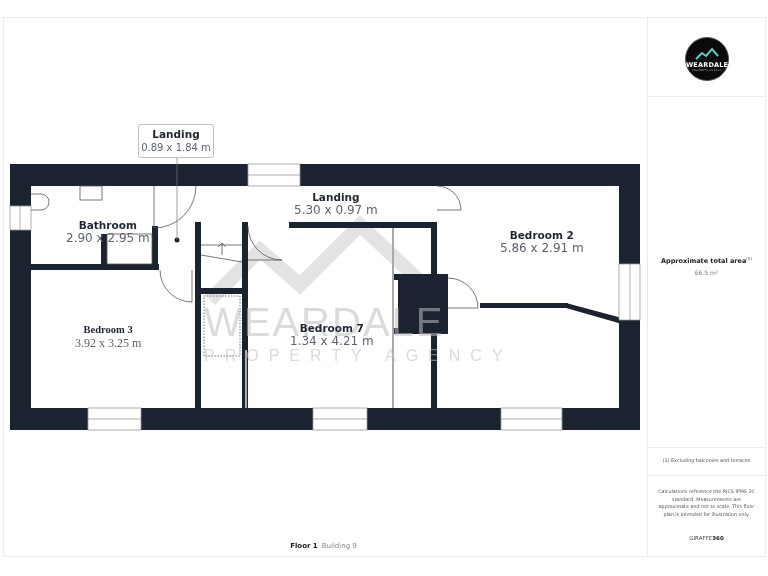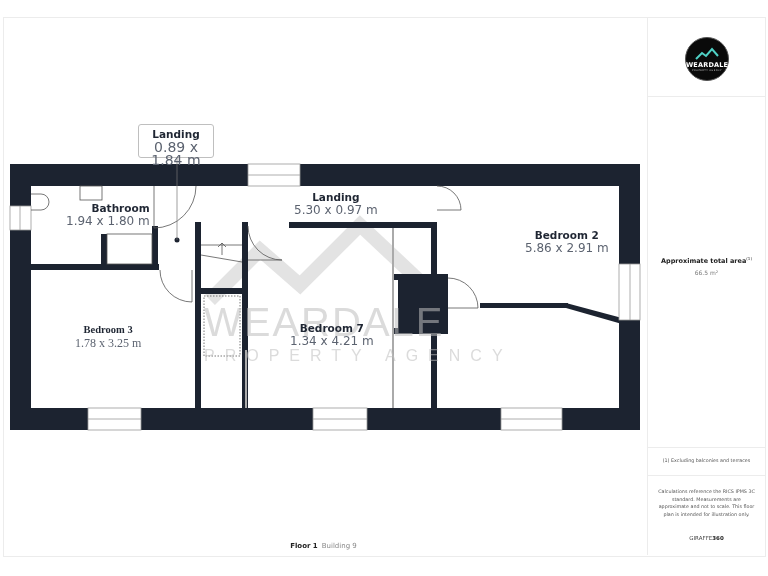--- a/index.html
+++ b/index.html
@@ -17,21 +17,21 @@
   .brand { position:absolute; left:0; top:518px; width:117px; text-align:center; font-size:5.5px; color:#444; }
   .brand b { color:#222; }
   .footer { position:absolute; left:0; top:542px; width:647px; text-align:center; font-size:7px; color:#888; }
   .footer b { color:#222; font-weight:bold; margin-right:4px; }
   svg.plan { position:absolute; left:0; top:0; }
   .lbl { position:absolute; text-align:center; white-space:nowrap; }
   .lbl .n { font-size:10.5px; color:#1f2633; font-weight:bold; display:block; line-height:14px; }
   .lbl .d { font-size:12px; color:#5c6370; display:block; line-height:13px; }
   .callout { position:absolute; left:138px; top:124px; width:74px; height:32px; border:1px solid #bfbfbf; border-radius:3px; background:#fff; text-align:center; }
   .callout .n { font-size:10.5px; color:#1f2633; font-weight:bold; display:block; margin-top:2px; line-height:14px; }
-  .callout .d { font-size:14px; color:#5c6370; display:block; line-height:13px; }
+  .callout .d { font-size:10px; color:#5c6370; display:block; line-height:13px; }
   .wm { position:absolute; left:204px; top:300px; font-size:40px; color:rgba(190,190,190,0.55); letter-spacing:2px; font-family:"Liberation Sans", sans-serif; }
   .wm2 { position:absolute; left:204px; top:347px; font-size:16px; color:rgba(190,190,190,0.55); letter-spacing:10px; font-family:"Liberation Sans", sans-serif; }
 </style>
 </head>
 <body>
 
 <div class="frame"></div>
 
 <svg class="plan" width="768" height="576">
 
@@ -100,35 +100,35 @@
 </svg>
 
 <div class="wm">WEARDALE</div>
 <div class="wm2">PROPERTY AGENCY</div>
 
 <div class="callout">
   <span class="n">Landing</span>
   <span class="d">0.89 x 1.84 m</span>
 </div>
 
-<div class="lbl" style="left:66px;top:201px;text-align:right;">
+<div class="lbl" style="left:66px;top:218px;">
   <span class="n">Bathroom</span>
-  <span class="d">1.94 x 1.80 m</span>
+  <span class="d">2.90 x 2.95 m</span>
 </div>
 <div class="lbl" style="left:294px;top:190px;">
   <span class="n">Landing</span>
   <span class="d">5.30 x 0.97 m</span>
 </div>
-<div class="lbl" style="left:500px;top:228px;margin-left:25px;">
+<div class="lbl" style="left:500px;top:228px;">
   <span class="n">Bedroom 2</span>
   <span class="d">5.86 x 2.91 m</span>
 </div>
 <div class="lbl" style="left:75px;top:323px;font-family:Liberation Serif, serif;">
   <span class="n">Bedroom 3</span>
-  <span class="d">1.78 x 3.25 m</span>
+  <span class="d">3.92 x 3.25 m</span>
 </div>
 <div class="lbl" style="left:290px;top:321px;">
   <span class="n">Bedroom 7</span>
   <span class="d">1.34 x 4.21 m</span>
 </div>
 <div class="lbl" style="left:458px;top:345px;">
 </div>
 
 <div class="footer">
   <b>Floor 1</b><span>Building 9</span>

